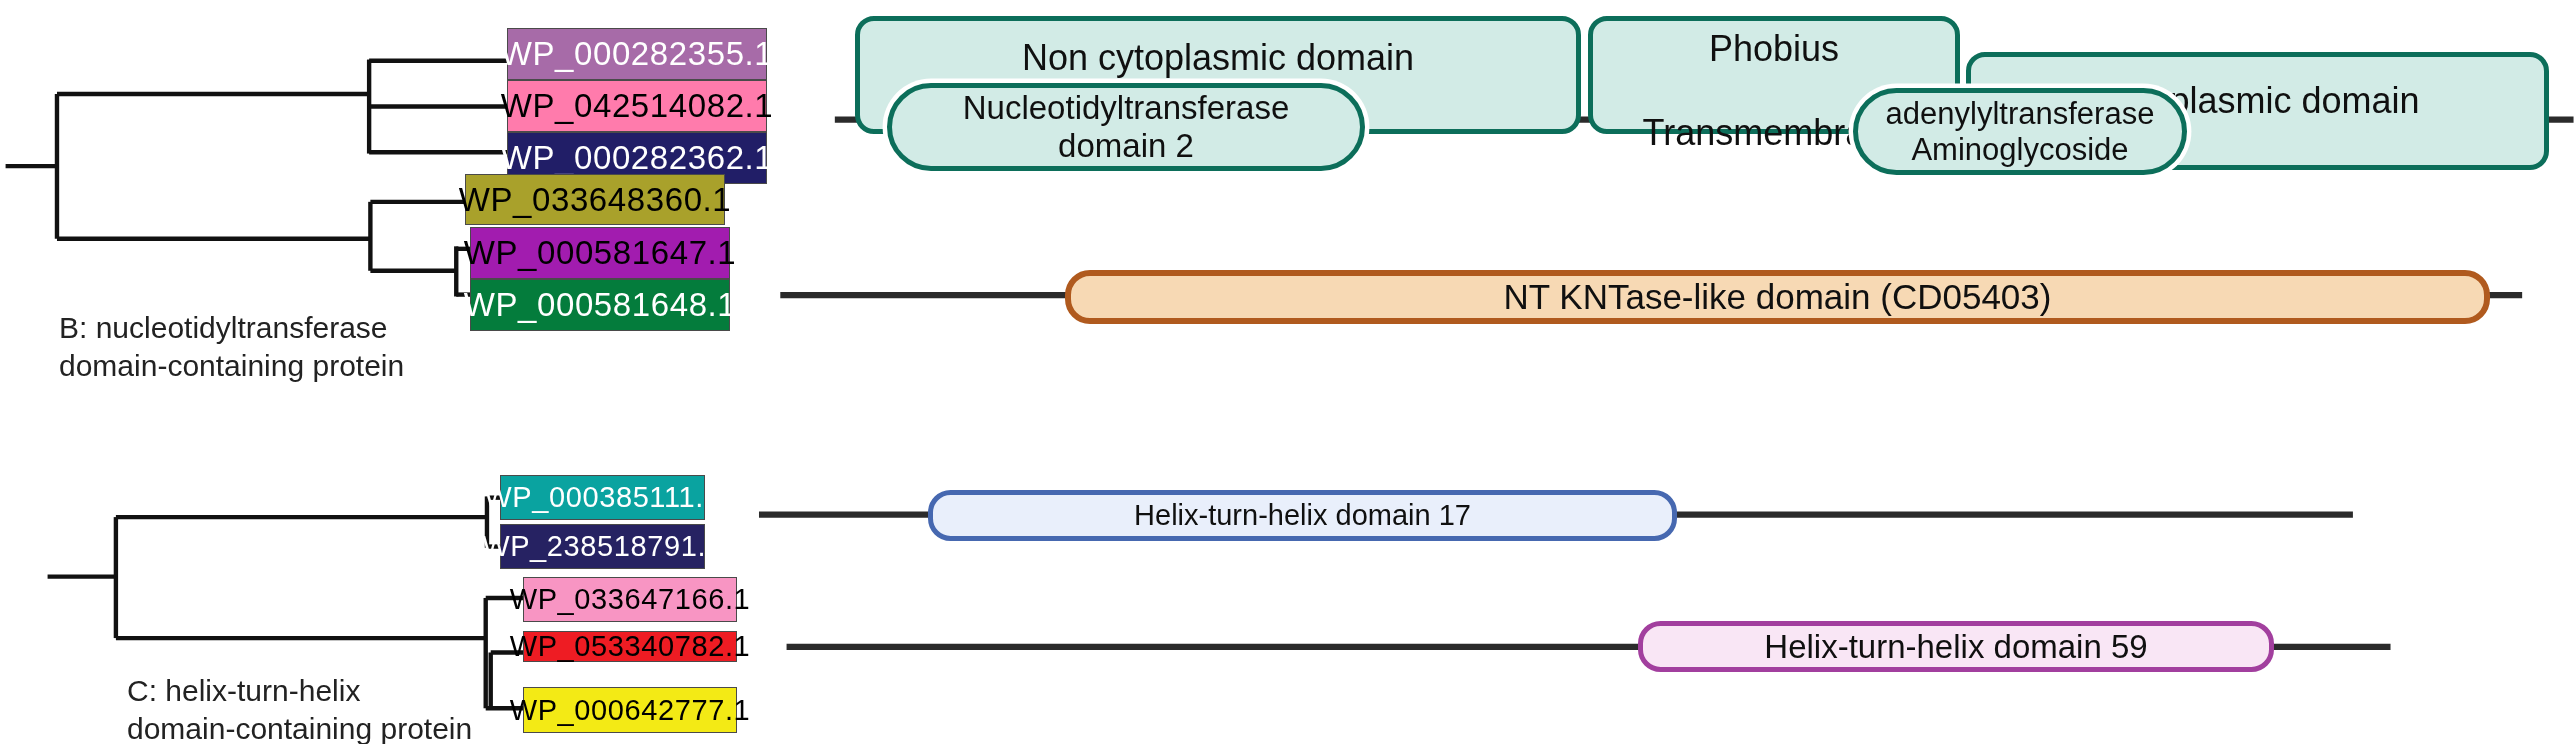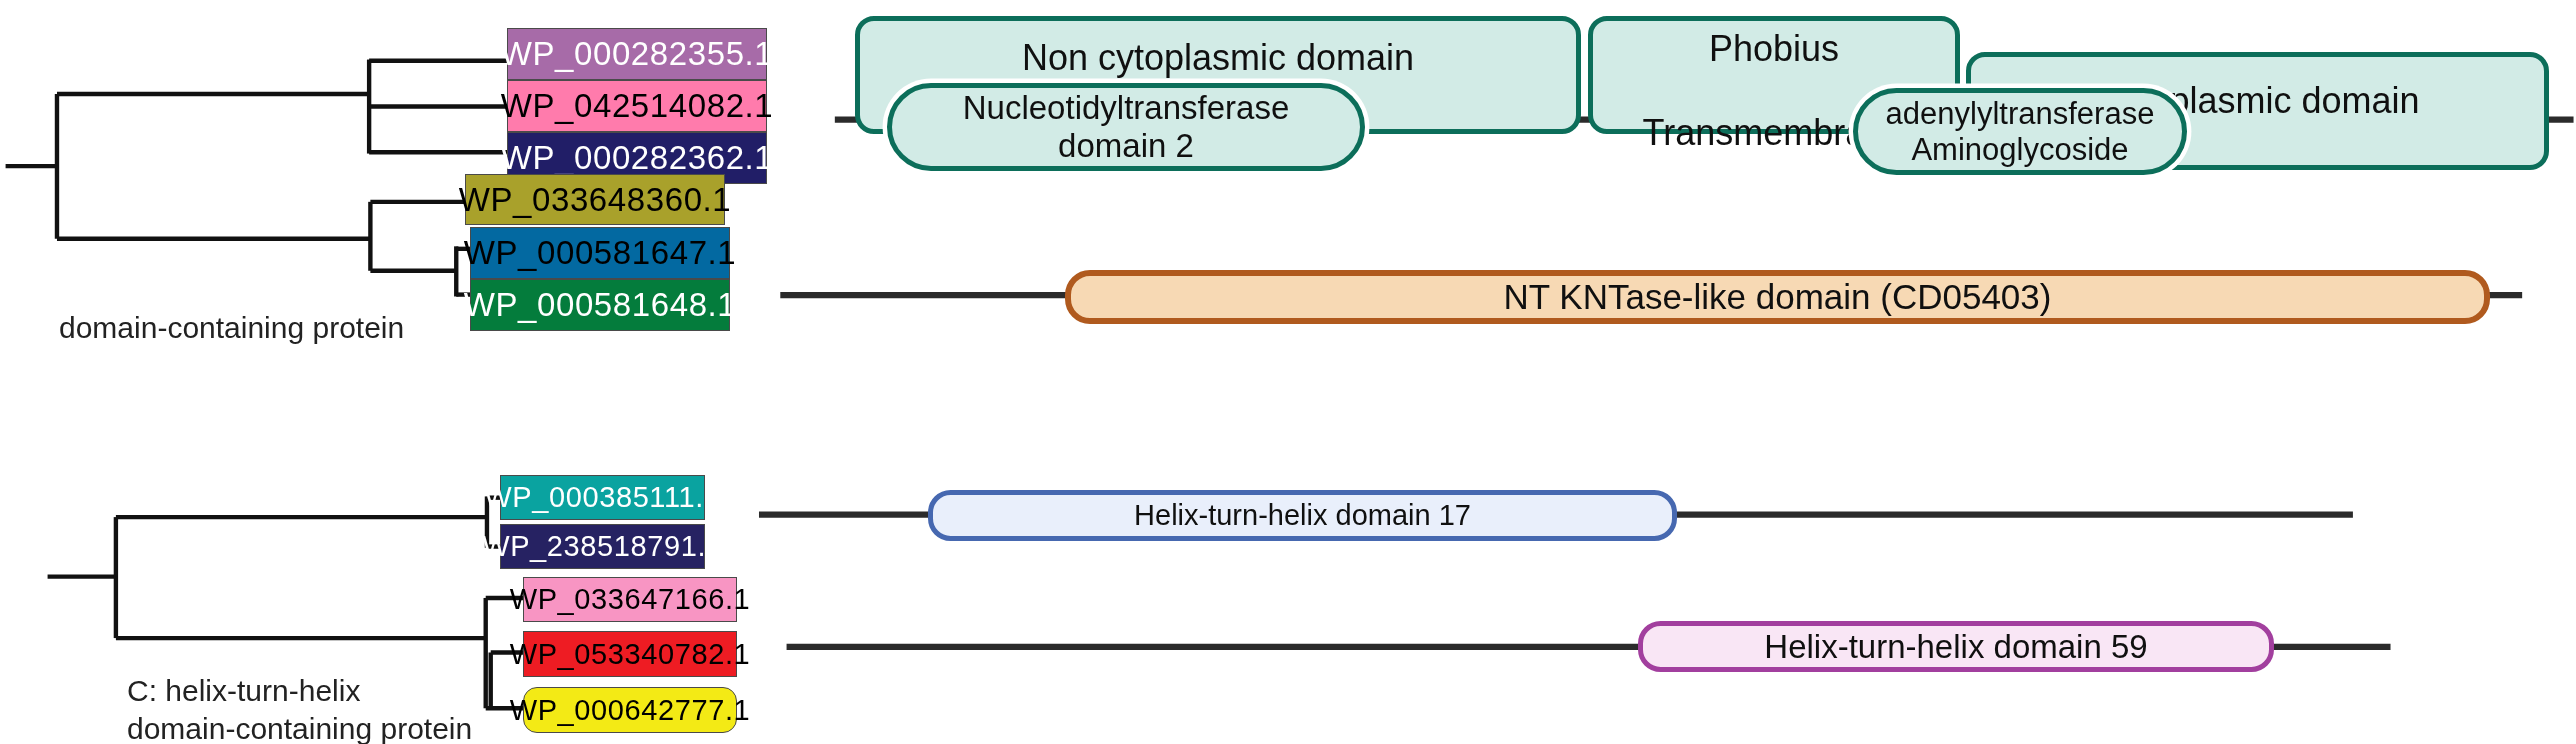--- a/index.html
+++ b/index.html
@@ -64,32 +64,33 @@
       <path d="M782 1041 V1130"></path>
       <path d="M782 1041 H834"></path>
       <path d="M774 1130 H834"></path>
     </g>
   </svg>
 
   <div class="taxon" style="left: 507px; top: 28px; width: 260px; height: 52px; z-index: 2; background-color: rgb(167, 107, 168); color: #ffffff;">WP_000282355.1</div>
   <div class="taxon" style="left: 507px; top: 80px; width: 260px; height: 52px; z-index: 2; background-color: rgb(255, 123, 172); color: rgb(0, 0, 0);">WP_042514082.1</div>
   <div class="taxon" style="left: 507px; top: 132px; width: 260px; height: 52px; z-index: 2; background-color: rgb(33, 30, 103); color: rgb(255, 255, 255);">WP_000282362.1</div>
   <div class="taxon" style="left: 465px; top: 174px; width: 260px; height: 51px; z-index: 3; background-color: rgb(169, 161, 43); color: rgb(0, 0, 0);">WP_033648360.1</div>
-  <div class="taxon" style="left: 470px; top: 227px; width: 260px; height: 52px; z-index: 2; background-color: #0369a1; color: rgb(0, 0, 0);">WP_000581647.1</div>
+  <div class="taxon" style="left: 470px; top: 227px; width: 260px; height: 52px; z-index: 2; background-color: #a21caf; color: rgb(0, 0, 0);">WP_000581647.1</div>
   <div class="taxon" style="left: 470px; top: 279px; width: 260px; height: 52px; z-index: 2; background-color: rgb(4, 124, 60); color: rgb(255, 255, 255);">WP_000581648.1</div>
 
   <div class="caption" style="left:59px;top:309px;">
+    <div>B: nucleotidyltransferase</div>
     <div>domain-containing protein</div>
   </div>
 
   <div class="taxon small" style="left: 500px; top: 475px; width: 205px; height: 45px; background-color: rgb(10, 163, 160); color: rgb(255, 255, 255);">WP_000385111.1</div>
   <div class="taxon small" style="left: 500px; top: 524px; width: 205px; height: 45px; background-color: rgb(38, 34, 98); color: rgb(255, 255, 255);">WP_238518791.1</div>
   <div class="taxon small" style="left: 523px; top: 577px; width: 214px; height: 45px; background-color: rgb(248, 149, 195); color: rgb(0, 0, 0);">WP_033647166.1</div>
-  <div class="taxon small" style="left: 523px; top: 631px; width: 214px; height: 46px; background-color: rgb(238, 28, 35); color: rgb(0, 0, 0);">WP_053340782.1</div>
-  <div class="taxon small" style="left: 523px; top: 687px; width: 214px; height: 46px; background-color: rgb(243, 234, 21); color: rgb(0, 0, 0); border-radius: 14px;">WP_000642777.1</div>
+  <div class="taxon small" style="left: 523px; top: 631px; width: 214px; height: 31px; background-color: rgb(238, 28, 35); color: rgb(0, 0, 0);">WP_053340782.1</div>
+  <div class="taxon small" style="left: 523px; top: 687px; width: 214px; height: 46px; background-color: rgb(243, 234, 21); color: rgb(0, 0, 0);">WP_000642777.1</div>
 
   <div class="caption" style="left:127px;top:672px;">
     <div>C: helix-turn-helix</div>
     <div>domain-containing protein</div>
   </div>
 
   <div class="domain-box" style="left: 855px; top: 15.7px; width: 726px; height: 118px; padding-top: 17.6px; background-color: rgb(210, 235, 230); border-color: rgb(12, 110, 90);">
     <div class="line">Non cytoplasmic domain</div>
   </div>
 

